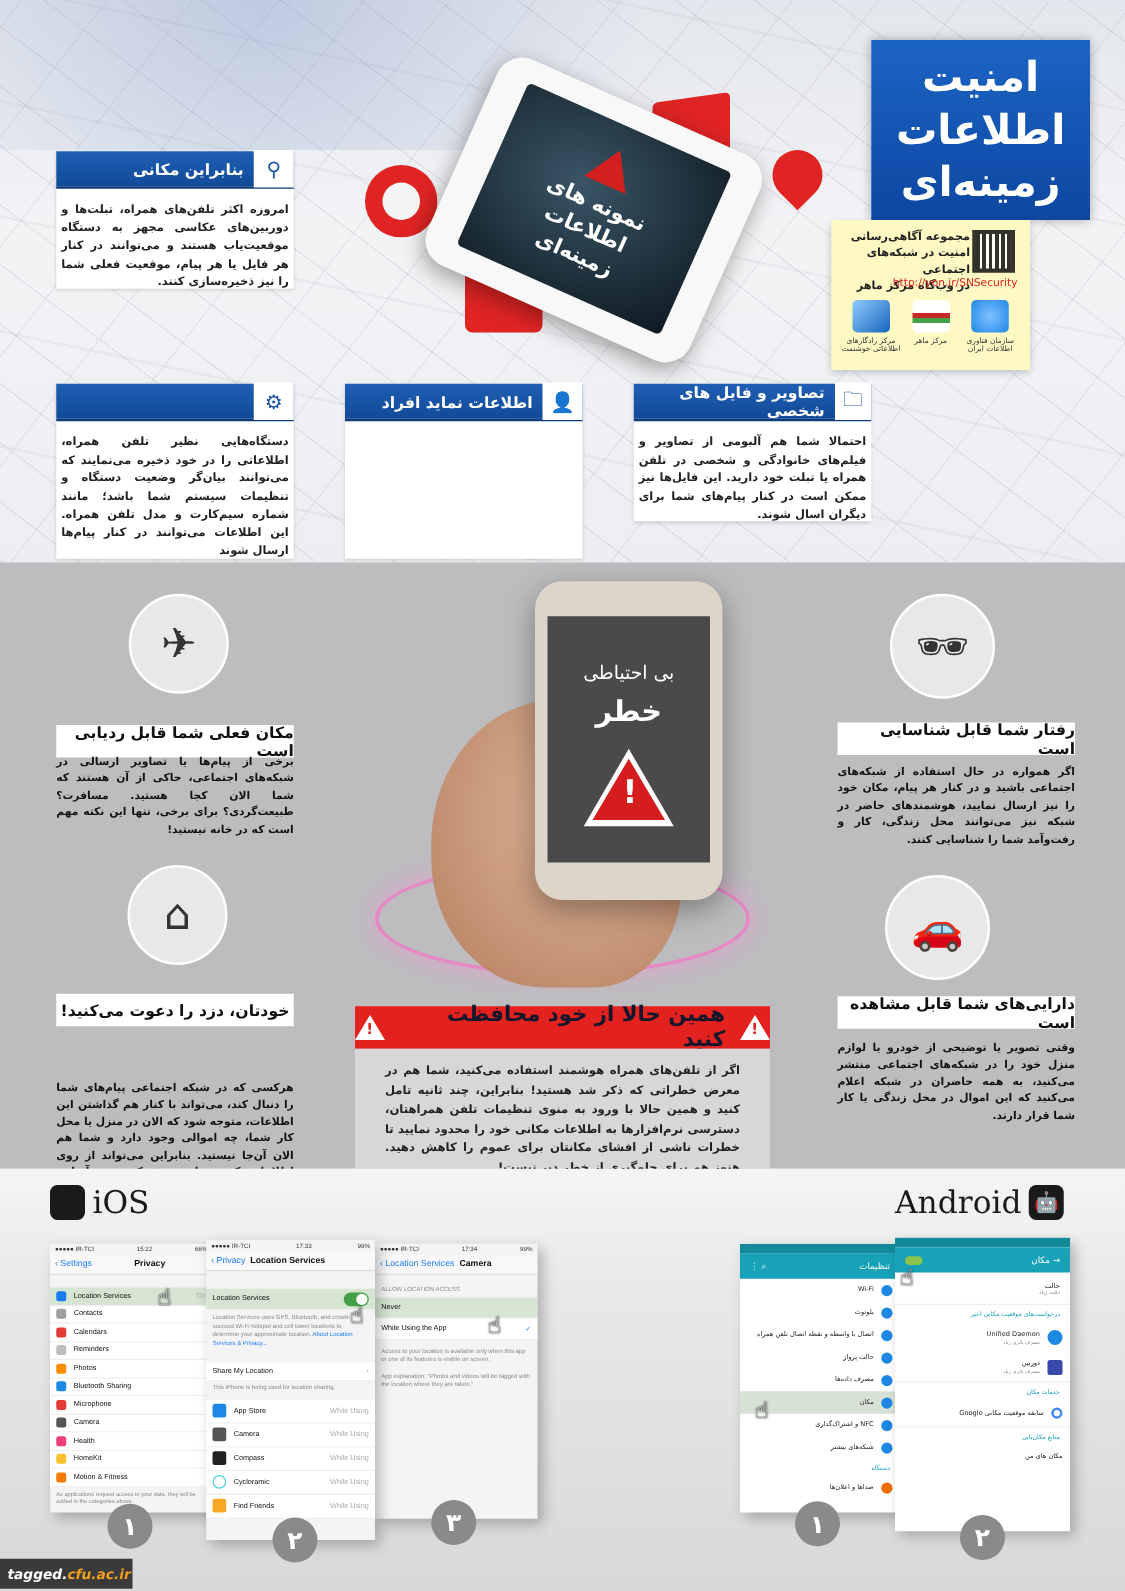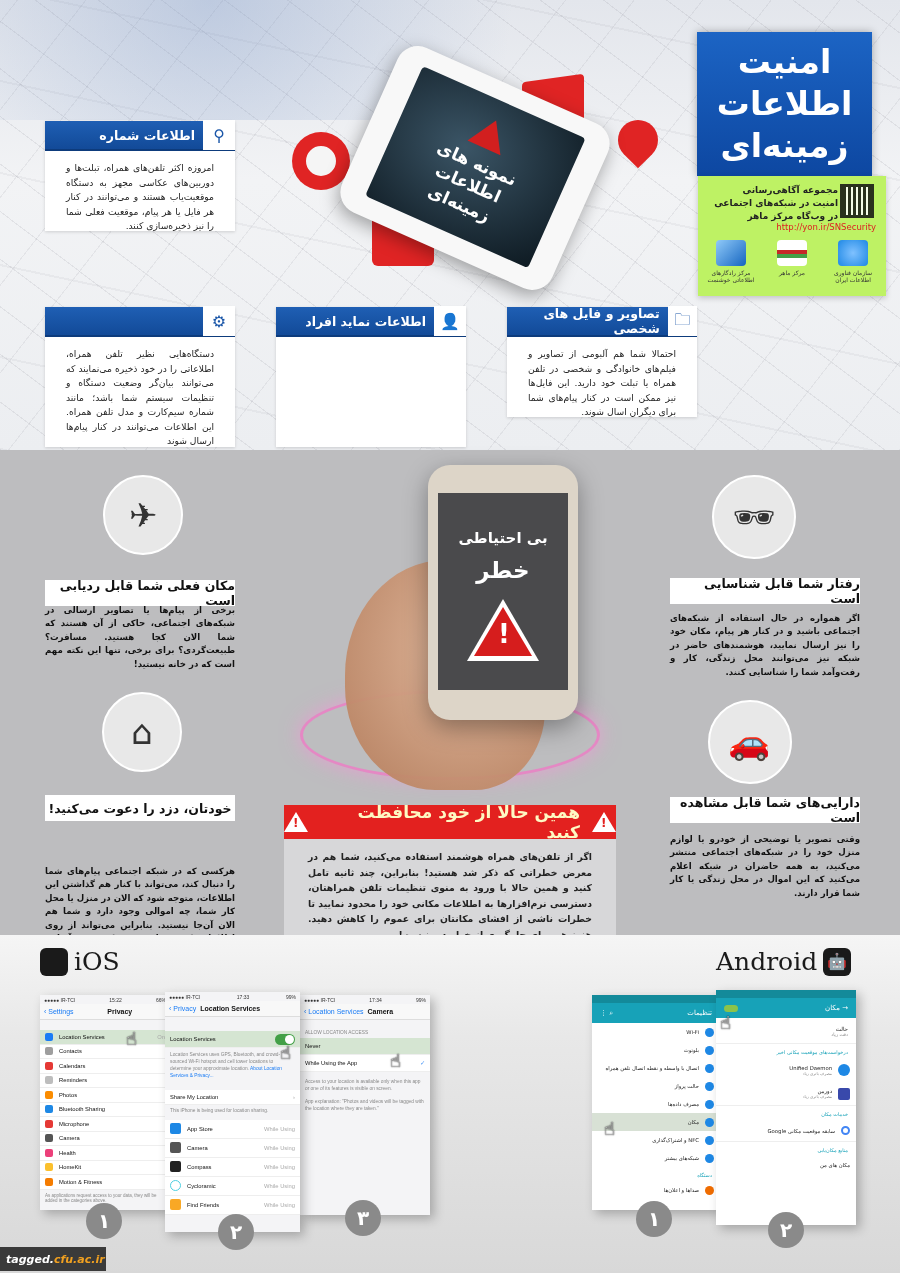--- a/index.html
+++ b/index.html
@@ -11,53 +11,53 @@
   repeating-linear-gradient(37deg,rgba(150,150,160,.18) 0 1px,transparent 1px 38px),
   repeating-linear-gradient(-52deg,rgba(150,150,160,.15) 0 1px,transparent 1px 54px),
   repeating-linear-gradient(12deg,rgba(150,150,160,.10) 0 2px,transparent 2px 90px),
   linear-gradient(180deg,#e3e6ec 0%,#f2f3f5 40%,#eceef1 100%);}
 .digital{position:absolute;left:0;top:0;width:700px;height:120px;
  background:radial-gradient(circle at 30% 0%,rgba(120,150,200,.35),transparent 60%);}
 .card{position:absolute;background:#fff;box-shadow:0 1px 3px rgba(0,0,0,.15)}
 .card-head{height:30px;background:linear-gradient(180deg,#1f5fb4,#124a98);display:flex;align-items:center;direction:rtl;border-bottom:2px solid #0d3b7c}
 .card-head .ic{width:32px;height:30px;background:#fff;display:flex;align-items:center;justify-content:center;color:#1a56a8;font-size:16px;margin-left:8px}
 .card-head .t{color:#fff;font-size:12.5px;font-weight:bold;font-family:"DejaVu Sans",sans-serif}
-.card-body{direction:rtl;text-align:justify;font-size:9.2px;line-height:14.5px;color:#222;padding:10px 21px;font-weight:normal}
+.card-body{direction:rtl;text-align:justify;font-size:9.2px;line-height:14.5px;color:#222;padding:10px 4px;font-weight:bold}
 .blue-title{position:absolute;left:697px;top:32px;width:175px;height:144px;background:linear-gradient(180deg,#1c64c4,#0d47a1);box-shadow:0 0 8px rgba(0,0,0,.3);display:flex;flex-direction:column;align-items:center;justify-content:center;direction:rtl}
 .blue-title div{color:#fff;font-weight:bold;font-size:33px;line-height:42px;font-family:"DejaVu Sans",sans-serif}
-.info-box{position:absolute;left:698px;top:176px;width:188px;height:120px;background:#bef264;box-shadow:0 2px 6px rgba(0,0,0,.2);direction:rtl}
+.info-box{position:absolute;left:665px;top:176px;width:159px;height:120px;background:#fef9c3;box-shadow:0 2px 6px rgba(0,0,0,.2);direction:rtl}
 .info-text{position:absolute;right:48px;top:8px;text-align:right;font-size:9px;line-height:13px;font-weight:bold;color:#222}
 .qr{position:absolute;right:12px;top:8px;width:34px;height:34px;background:
  repeating-linear-gradient(90deg,#111 0 3px,#fff 3px 5px),#111;opacity:.85;border:3px solid #111}
 .url{position:absolute;right:10px;top:46px;color:#d22;font-size:8.5px;direction:ltr}
 .logos{position:absolute;left:8px;right:8px;top:64px;display:flex;justify-content:space-between;direction:rtl}
 .logo{width:50px;text-align:center;font-size:6px;color:#333}
 .logo .lg{height:26px;margin:0 auto 3px;width:30px;border-radius:4px}
 
 .phone1{position:absolute;left:360px;top:78px;width:230px;height:180px;transform:rotate(24deg);background:#f8f8f8;border-radius:22px;box-shadow:0 6px 18px rgba(0,0,0,.35)}
 .phone1 .scr{position:absolute;left:26px;top:18px;right:26px;bottom:20px;background:radial-gradient(ellipse at 40% 40%,#3b5566,#0e1a22);border-radius:4px;display:flex;flex-direction:column;align-items:center;justify-content:center}
 .phone1 .scr div{color:#fff;font-weight:bold;font-size:17px;line-height:22px;direction:rtl}
 .warn-tri{width:0;height:0;border-left:18px solid transparent;border-right:18px solid transparent;border-bottom:30px solid #d21f1f;position:relative;margin-bottom:6px}
 .red-shape{position:absolute;background:#e02424}
 
 .mid{position:absolute;left:0;top:450px;width:900px;height:485px;background:#bdbdbf}
 .lbl-box{position:absolute;background:#fff;height:26px;display:flex;align-items:center;justify-content:center;direction:rtl;font-weight:bold;font-size:12.5px;color:#111}
 .mid-text{position:absolute;direction:rtl;text-align:justify;font-size:8.6px;line-height:13.4px;color:#111;font-weight:bold}
 .circle-ill{position:absolute;border-radius:50%;background:#e8e8e8;border:2px solid #fff;display:flex;align-items:center;justify-content:center;color:#333;font-size:34px}
 .phone2{position:absolute;left:428px;top:465px;width:150px;height:255px;background:#ddd5c8;border-radius:22px;box-shadow:0 8px 24px rgba(0,0,0,.35)}
 .phone2 .scr{position:absolute;left:10px;top:28px;right:10px;bottom:30px;background:#4a4a4c;display:flex;flex-direction:column;align-items:center;padding-top:36px}
-.phone2 .t1{color:#fff;font-size:15px;font-weight:bold;direction:rtl}
+.phone2 .t1{color:#fff;font-size:15px;font-weight:normal;direction:rtl}
 .phone2 .t2{color:#fff;font-size:23px;font-weight:bold;direction:rtl;margin-top:10px}
 .tri-big{margin-top:16px;width:0;height:0;border-left:36px solid transparent;border-right:36px solid transparent;border-bottom:62px solid #fff;position:relative}
 .tri-big:after{content:"";position:absolute;left:-29px;top:8px;border-left:29px solid transparent;border-right:29px solid transparent;border-bottom:49px solid #d61d1d}
 .tri-big span{position:absolute;left:-5px;top:20px;color:#fff;font-weight:bold;font-size:26px;z-index:2}
 .hand{position:absolute;left:345px;top:560px;width:200px;height:230px;background:radial-gradient(ellipse at 60% 40%,#e2b79a,#b37a58);border-radius:50% 40% 35% 45%;opacity:.95}
 .ring{position:absolute;left:300px;top:690px;width:300px;height:90px;border-radius:50%;border:3px solid rgba(255,100,200,.6);box-shadow:0 0 20px rgba(255,140,220,.6)}
 .red-banner{position:absolute;left:284px;top:805px;width:332px;height:34px;background:#e3211f;display:flex;align-items:center;justify-content:center;direction:rtl;gap:12px}
-.red-banner .t{color:#fef9c3;font-weight:bold;font-size:17px}
+.red-banner .t{color:#0f172a;font-weight:bold;font-size:17px}
 .wtri{width:0;height:0;border-left:12px solid transparent;border-right:12px solid transparent;border-bottom:20px solid #fff;position:relative}
 .wtri span{position:absolute;left:-3px;top:4px;color:#e3211f;font-weight:bold;font-size:12px}
 .protect-box{position:absolute;left:284px;top:839px;width:332px;height:114px;background:#d7d7d9;direction:rtl;text-align:justify;font-size:9.3px;line-height:15.5px;padding:10px 24px;color:#222;font-weight:bold}
 
 .bottom{position:absolute;left:0;top:935px;width:900px;height:338px;background:linear-gradient(180deg,#f5f5f5 0%,#e8e8e8 30%,#d8d8d8 100%)}
 .os-label{position:absolute;display:flex;align-items:center;gap:6px;font-family:"DejaVu Serif",serif;font-size:25px;color:#1a1a1a}
 .os-ic{width:28px;height:28px;background:#1a1a1a;border-radius:6px;color:#fff;font-size:16px;display:flex;align-items:center;justify-content:center}
 .scr-ios{position:absolute;background:#f4f4f6;box-shadow:4px 4px 10px rgba(0,0,0,.25);font-family:"Liberation Sans",sans-serif;overflow:hidden}
 .sb{display:flex;justify-content:space-between;font-size:5px;color:#333;padding:2px 4px;height:9px}
 .nav{display:flex;align-items:center;font-size:7px;height:16px;padding:0 4px;border-bottom:1px solid #ddd;background:#f8f8f8}
@@ -116,21 +116,21 @@
     <div class="warn-tri"></div>
     <div>نمونه های</div>
     <div>اطلاعات</div>
     <div>زمینه‌ای</div>
   </div>
 </div>
 
 <div class="card" style="left:45px;top:121px;width:190px;height:110px">
   <div class="card-head">
     <span class="ic">⚲</span>
-    <span class="t">اطلاعات شماره</span>
+    <span class="t">بنابراین مکانی</span>
   </div>
   <div class="card-body">امروزه اکثر تلفن‌های همراه، تبلت‌ها و دوربین‌های عکاسی مجهز به دستگاه موقعیت‌یاب هستند و می‌توانند در کنار هر فایل یا هر پیام، موقعیت فعلی شما را نیز ذخیره‌سازی کنند.</div>
 </div>
 
 <div class="card" style="left:45px;top:307px;width:190px;height:140px">
   <div class="card-head">
     <span class="ic">⚙</span>
   </div>
   <div class="card-body">دستگاه‌هایی نظیر تلفن همراه، اطلاعاتی را در خود ذخیره می‌نمایند که می‌توانند بیان‌گر وضعیت دستگاه و تنظیمات سیستم شما باشد؛ مانند شماره سیم‌کارت و مدل تلفن همراه. این اطلاعات می‌توانند در کنار پیام‌ها ارسال شوند</div>
 </div>

